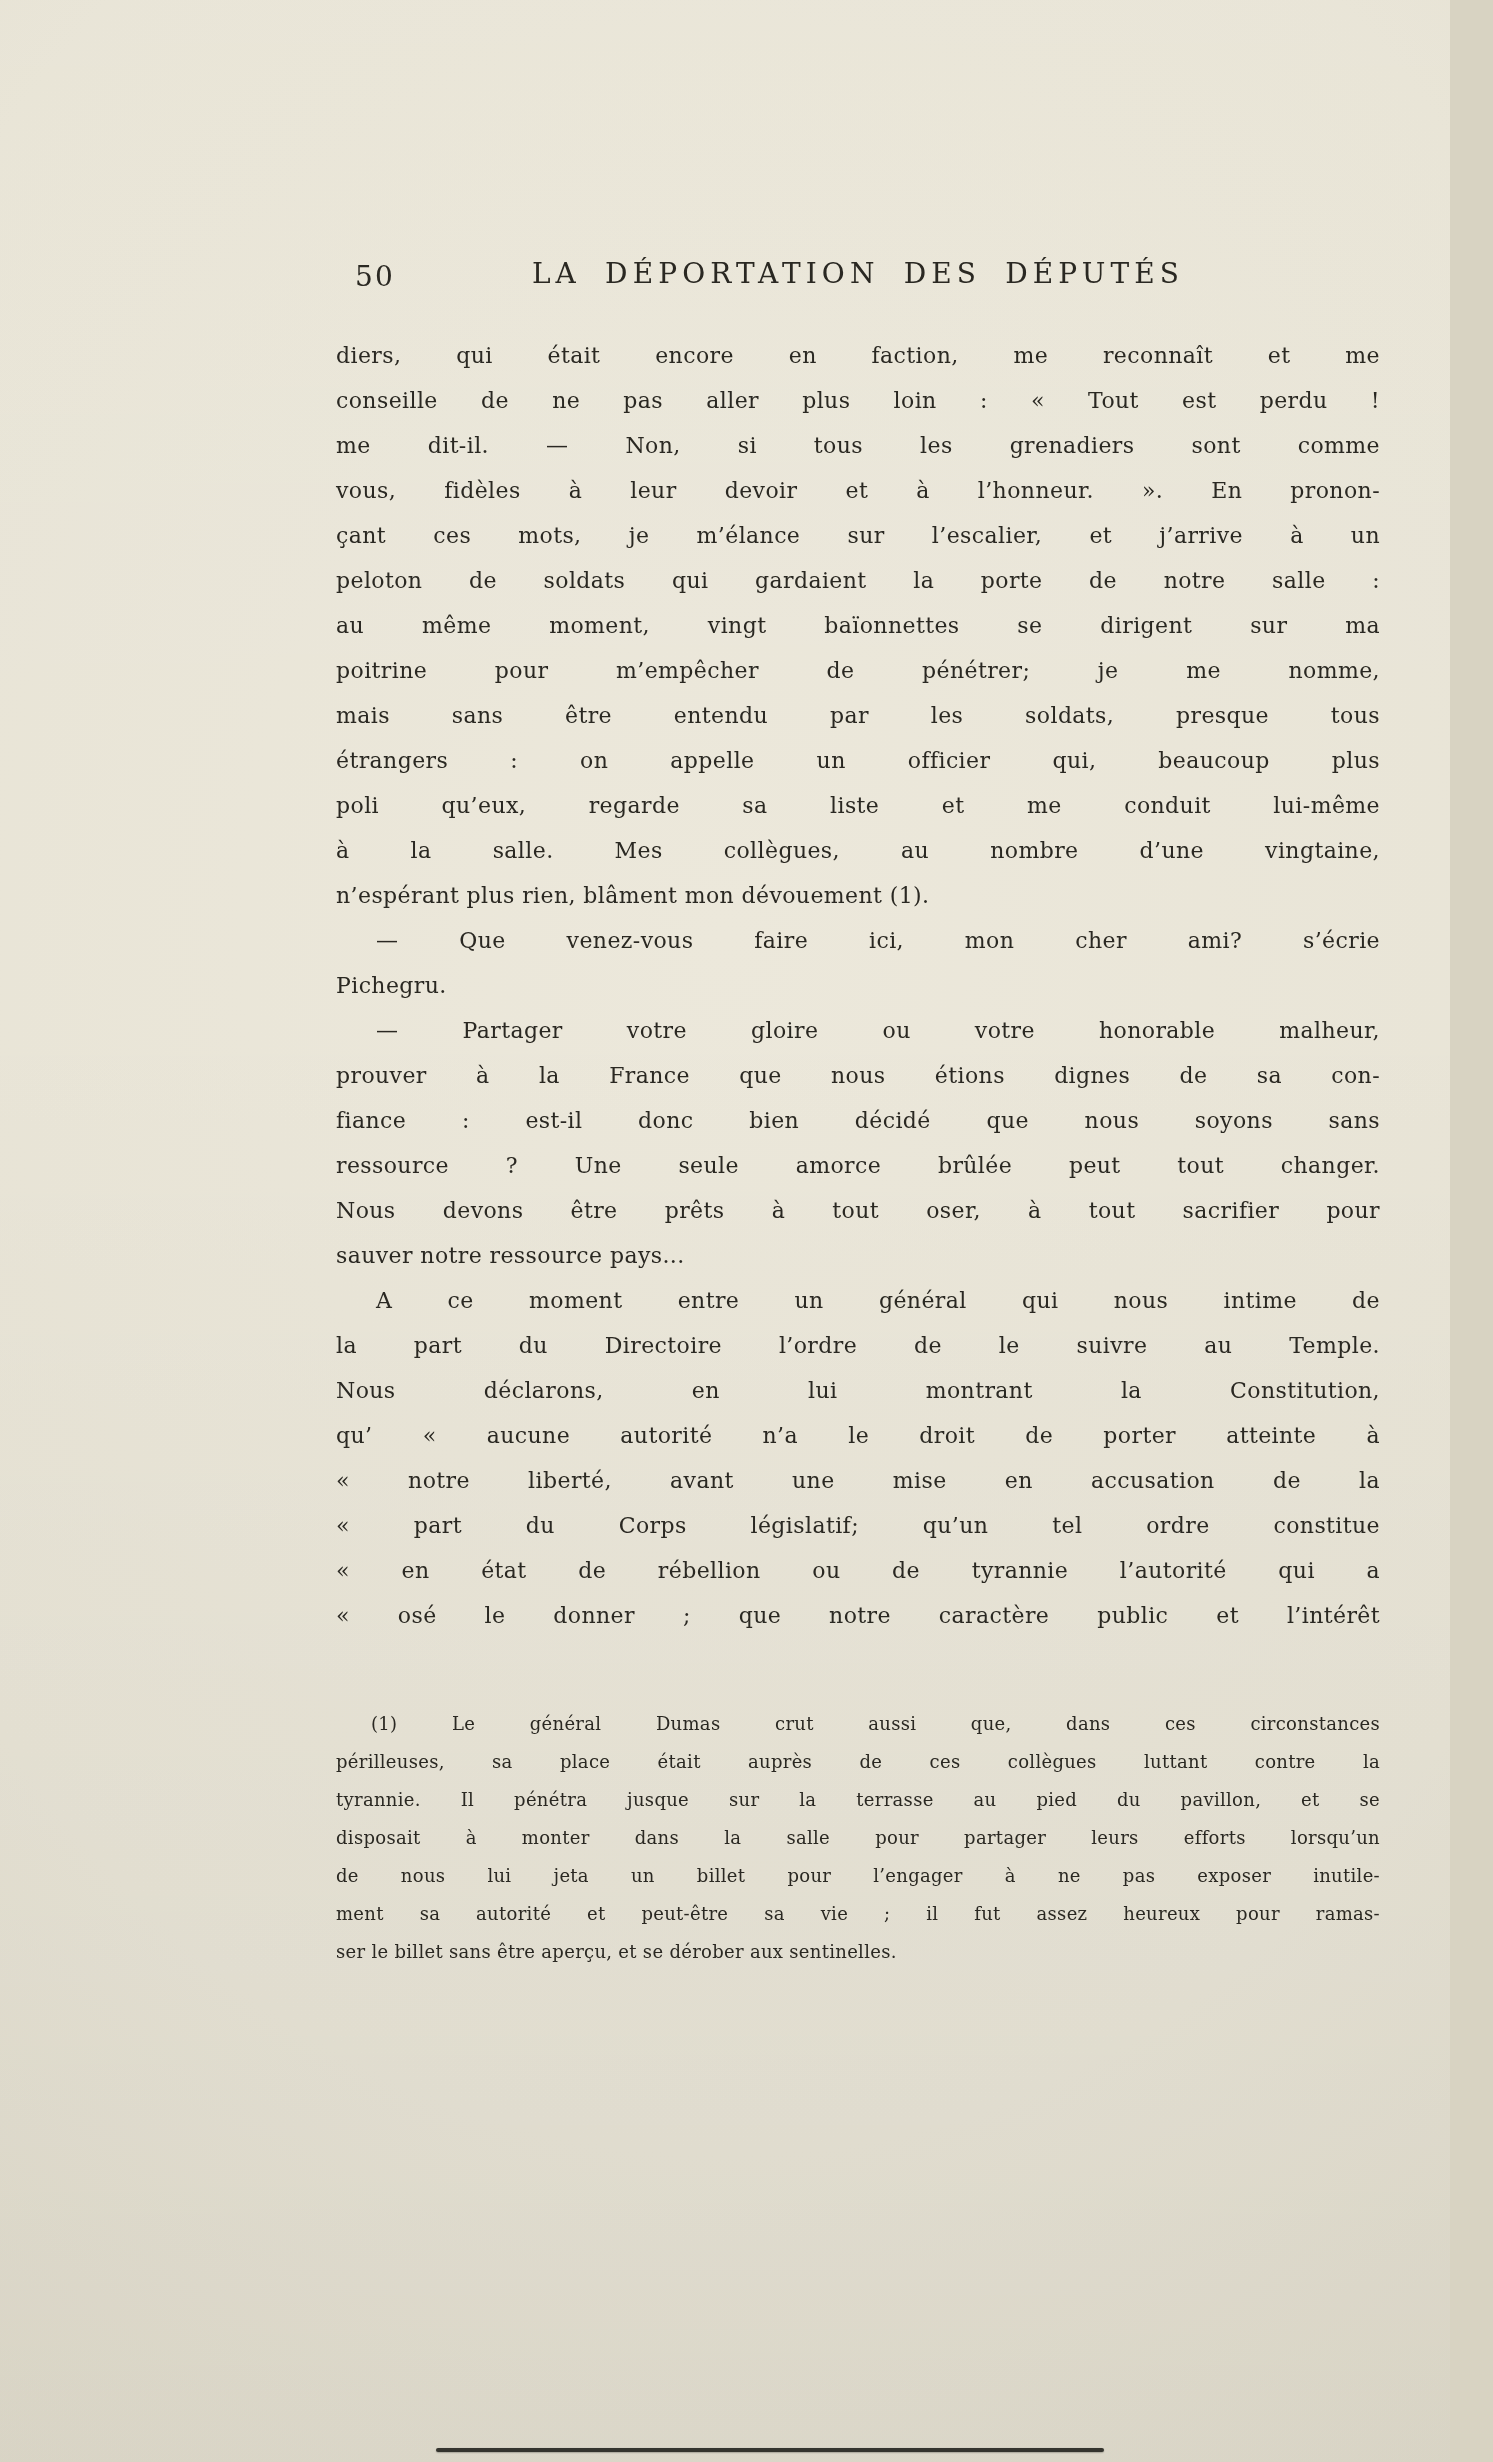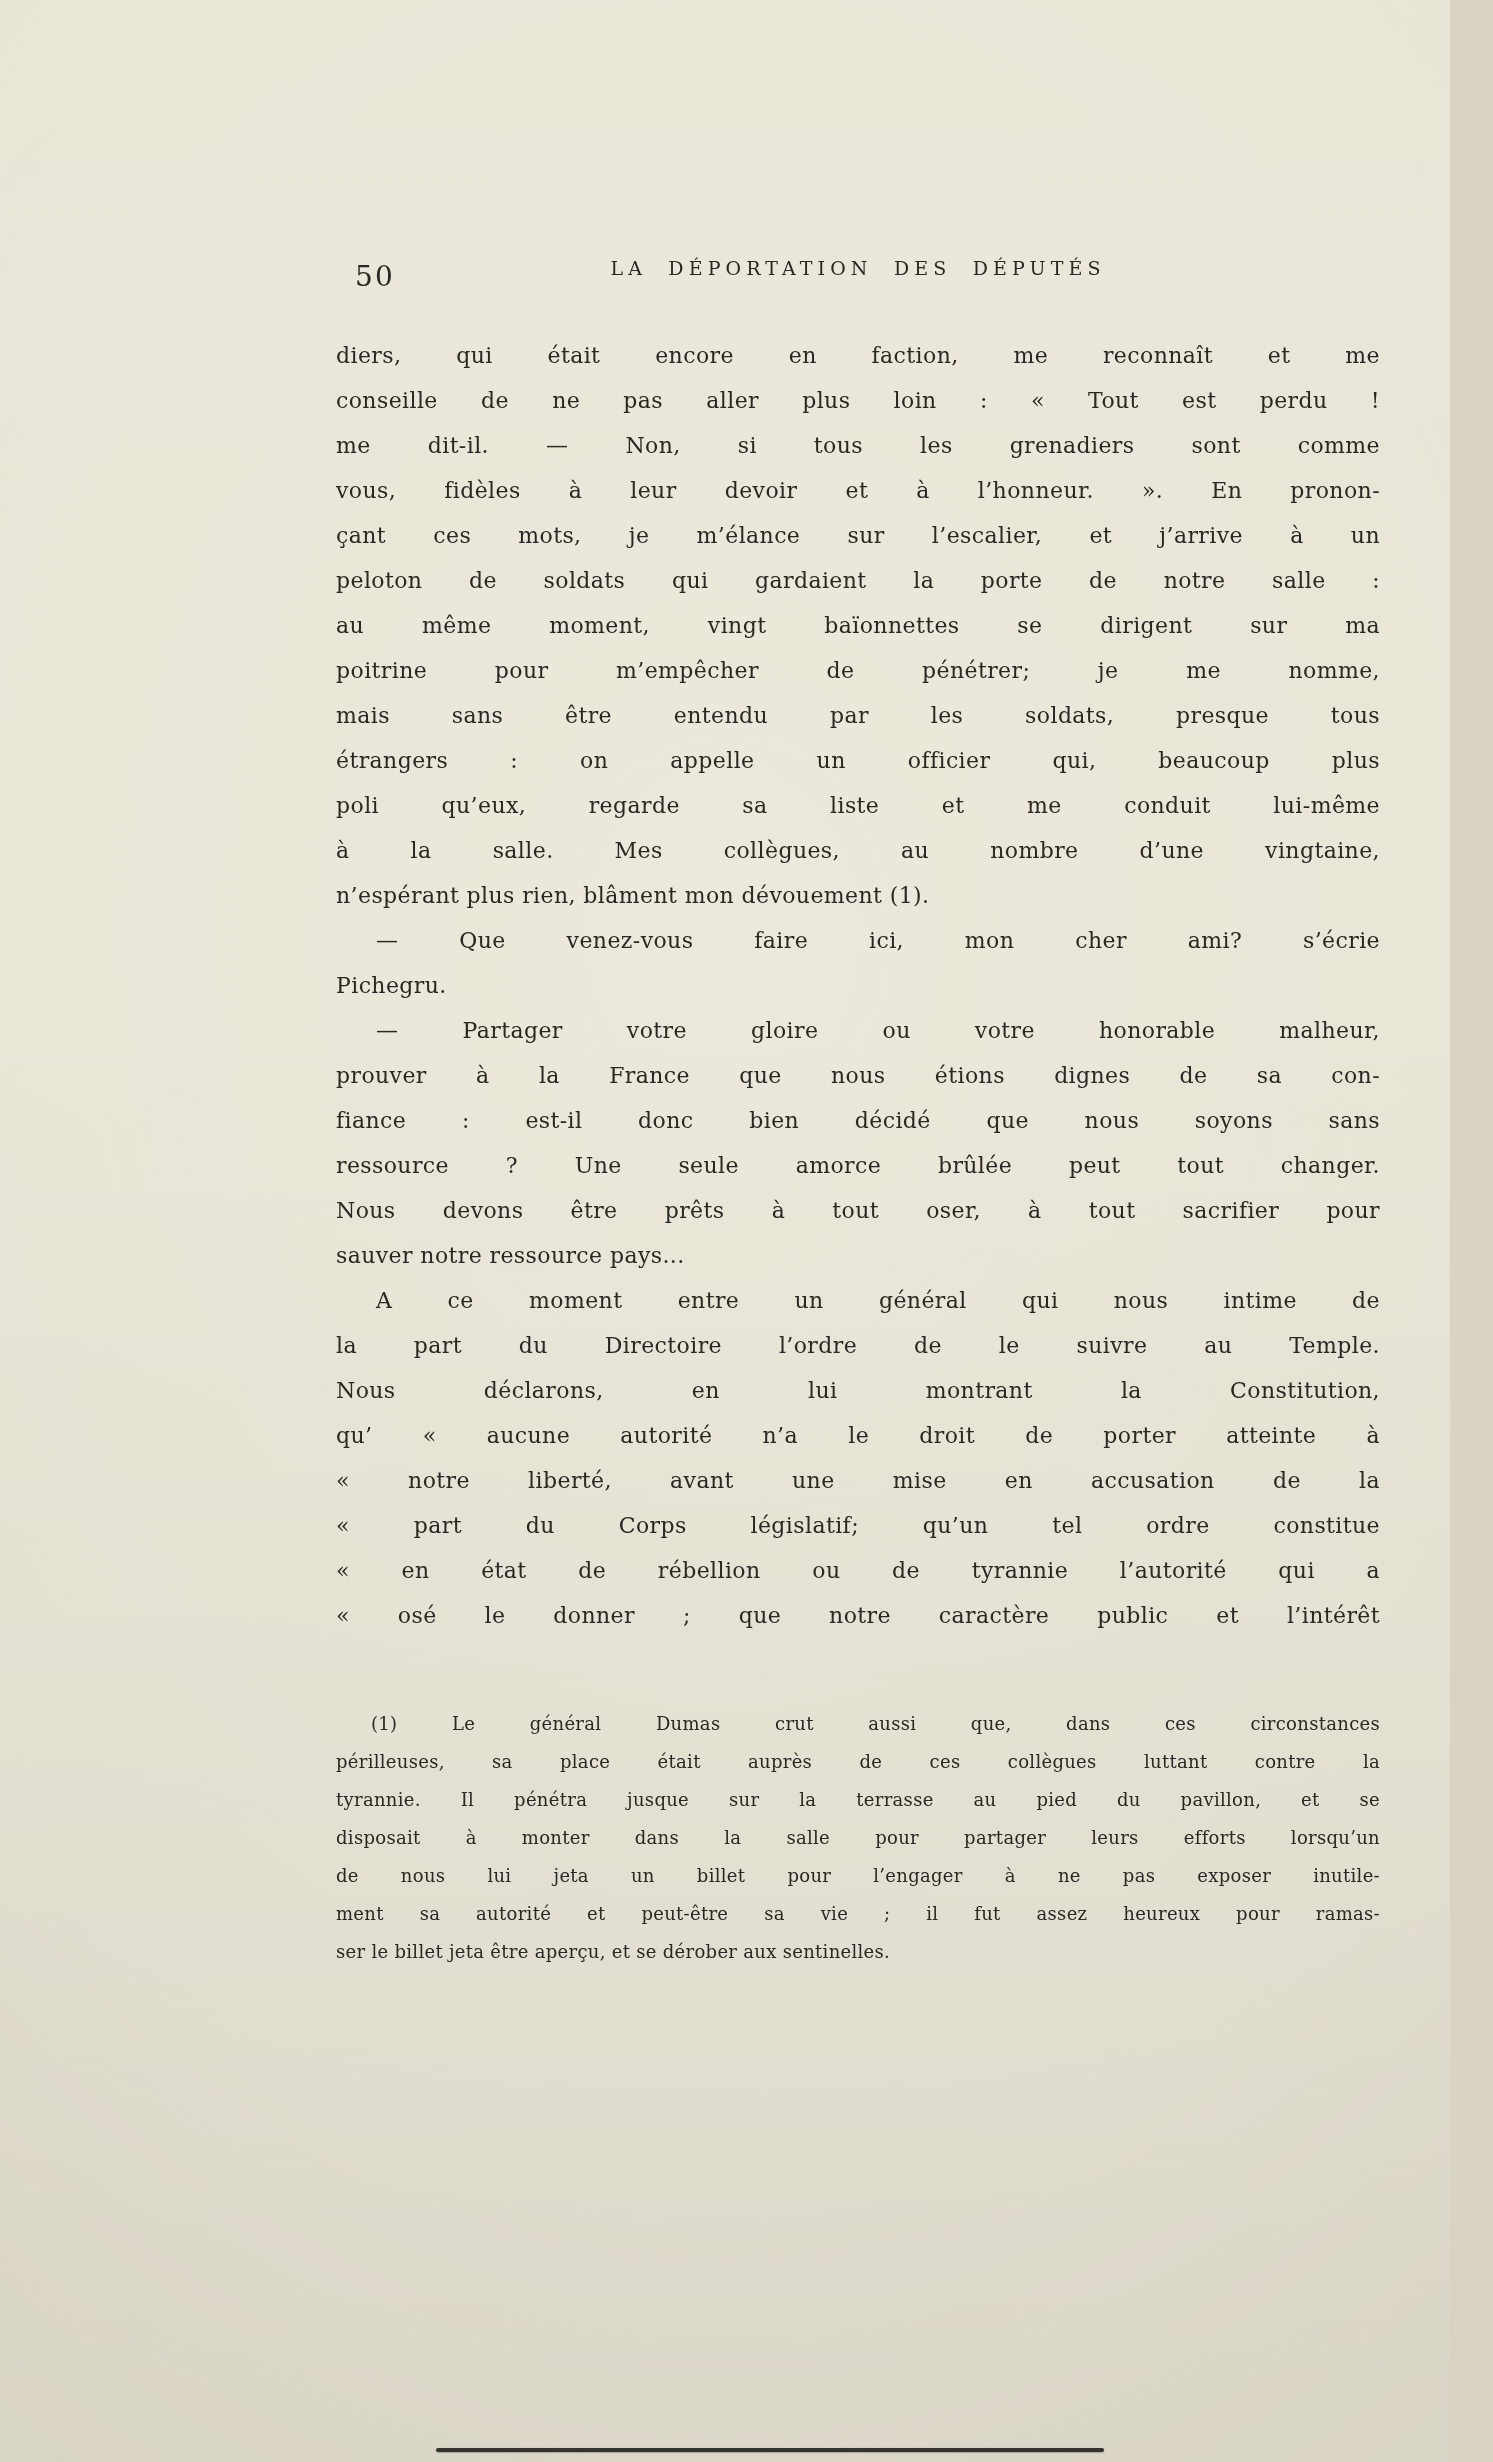--- a/index.html
+++ b/index.html
@@ -22,21 +22,21 @@
     left: 336px; top: 257px;
     width: 1044px;
   }
   .header { position: relative; height: 47px; margin-bottom: 29px; }
   .pagenum {
     position: absolute; left: 19px; top: 2.9px;
     font-size: 28px; letter-spacing: 2.2px;
   }
   .runtitle {
     text-align: center;
-    font-size: 19px;
+    font-size: 28px;
     letter-spacing: 5.1px;
     word-spacing: 10.2px;
   }
   .ln {
     font-size: 22px;
     line-height: 45px;
     letter-spacing: 0.4px;
     text-align: justify;
     text-align-last: justify;
   }
@@ -105,20 +105,20 @@
       <div class="ln j">« osé le donner ; que notre caractère public et l’intérêt</div>
     </div>
 
     <div class="footnote">
       <div class="fn j ind">(1) Le général Dumas crut aussi que, dans ces circonstances</div>
       <div class="fn j">périlleuses, sa place était auprès de ces collègues luttant contre la</div>
       <div class="fn j">tyrannie. Il pénétra jusque sur la terrasse au pied du pavillon, et se</div>
       <div class="fn j">disposait à monter dans la salle pour partager leurs efforts lorsqu’un</div>
       <div class="fn j">de nous lui jeta un billet pour l’engager à ne pas exposer inutile-</div>
       <div class="fn j">ment sa autorité et peut-être sa vie ; il fut assez heureux pour ramas-</div>
-      <div class="fn e">ser le billet jeta être aperçu, et se dérober aux sentinelles.</div>
+      <div class="fn e">ser le billet sans être aperçu, et se dérober aux sentinelles.</div>
     </div>
 
   </div>
 
   <div class="bottom-edge"></div>
 </div>
 
 
 </body></html>

